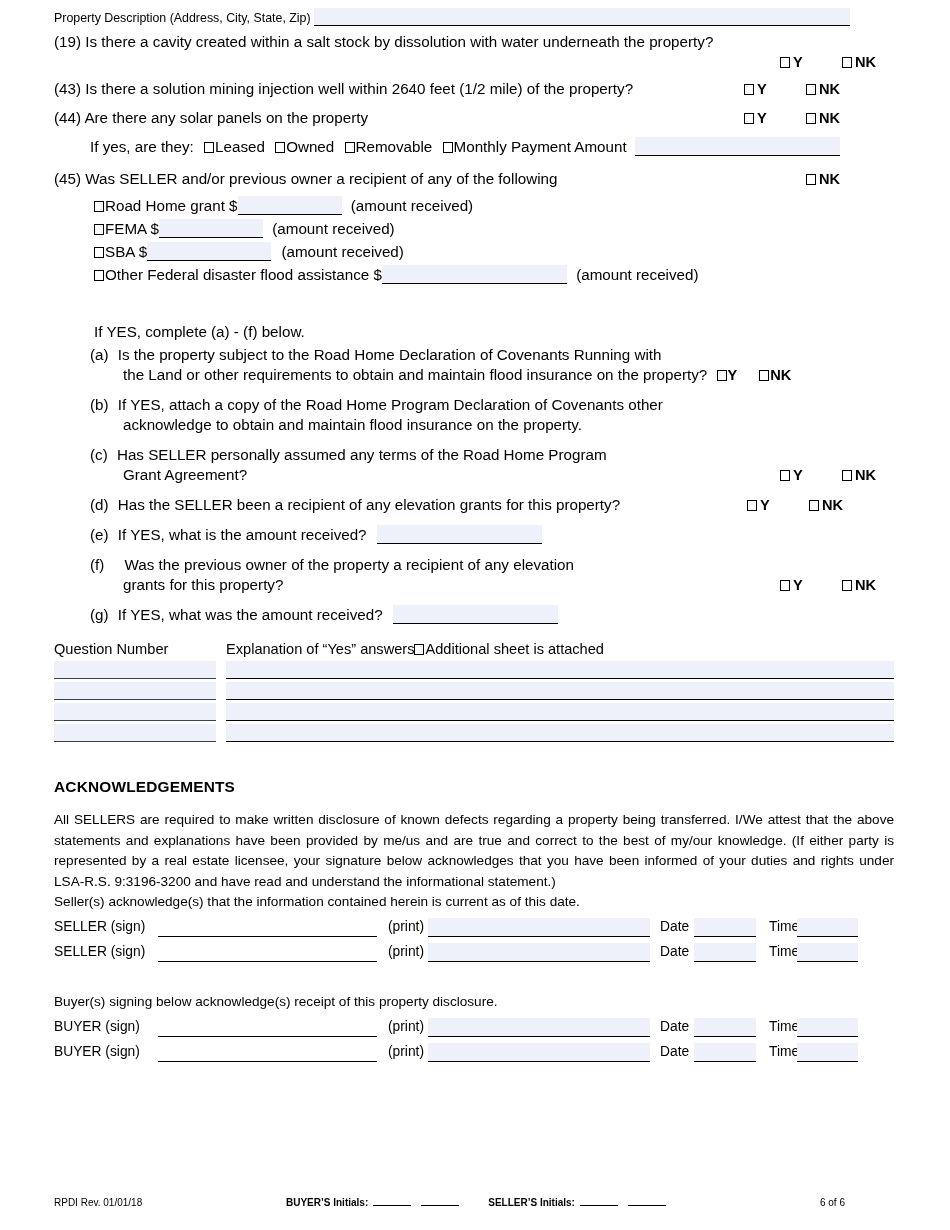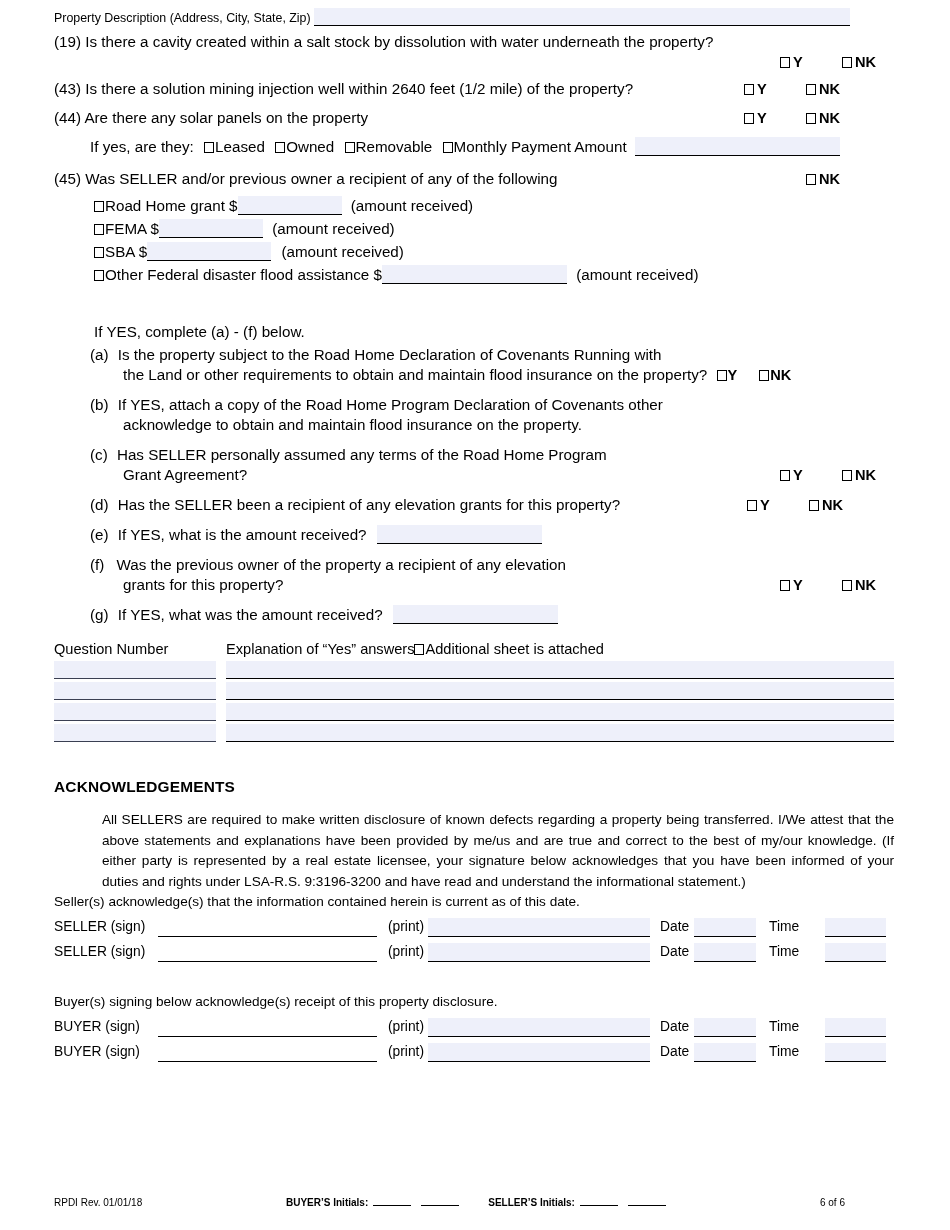--- a/index.html
+++ b/index.html
@@ -118,21 +118,20 @@
     font-size: 15.4px;
     font-weight: bold;
     letter-spacing: 0.2px;
     margin-top: 36px;
     margin-bottom: 14px;
   }
   .ack-body {
     font-size: 13.6px;
     line-height: 20.5px;
     text-align: justify;
-    margin-left: 48px;
   }
   .ack-sub {
     font-size: 13.6px;
     line-height: 20px;
   }
 
   .sigline {
     font-size: 13.8px;
     line-height: 20px;
     white-space: nowrap;
@@ -156,21 +155,21 @@
     height: 19px;
   }
   .sigline .dlbl { flex: 0 0 auto; width: 44px; padding-left: 10px; }
   .sigline .dblank {
     flex: 0 0 auto;
     width: 62px;
     background: #eef0fa;
     border-bottom: 1.4px solid #000;
     height: 19px;
   }
-  .sigline .tlbl { flex: 0 0 auto; width: 69px; padding-left: 13px; }
+  .sigline .tlbl { flex: 0 0 auto; width: 41px; padding-left: 13px; }
   .sigline .tblank {
     flex: 0 0 auto;
     width: 61px;
     background: #eef0fa;
     border-bottom: 1.4px solid #000;
     height: 19px;
   }
 
   
   .footer {
@@ -307,21 +306,21 @@
   </div>
 
   <div class="q sub-hang" style="margin-top:10px; white-space:nowrap;">
     <span>(e)</span>
     <span style="margin-left:5px;">If YES, what is the amount received?</span>
     <span class="fld" style="width:165px; margin-left:6px;"></span>
   </div>
 
   <div class="q sub-hang" style="margin-top:10px;">
     <span>(f)</span>
-    <span style="margin-left:8px;">Was the previous owner of the property a recipient of any elevation</span>
+    <span style="margin-left:16px;">Was the previous owner of the property a recipient of any elevation</span>
   </div>
   <div class="q" style="padding-left:69px; position:relative;">
     <span>grants for this property?</span>
     <span class="ynk" style="top:0;">
       <span class="y"><span class="cb"></span><span>Y</span></span>
       <span class="nk"><span class="cb"></span><span>NK</span></span>
     </span>
   </div>
 
   <div class="q sub-hang" style="margin-top:10px; white-space:nowrap;">

